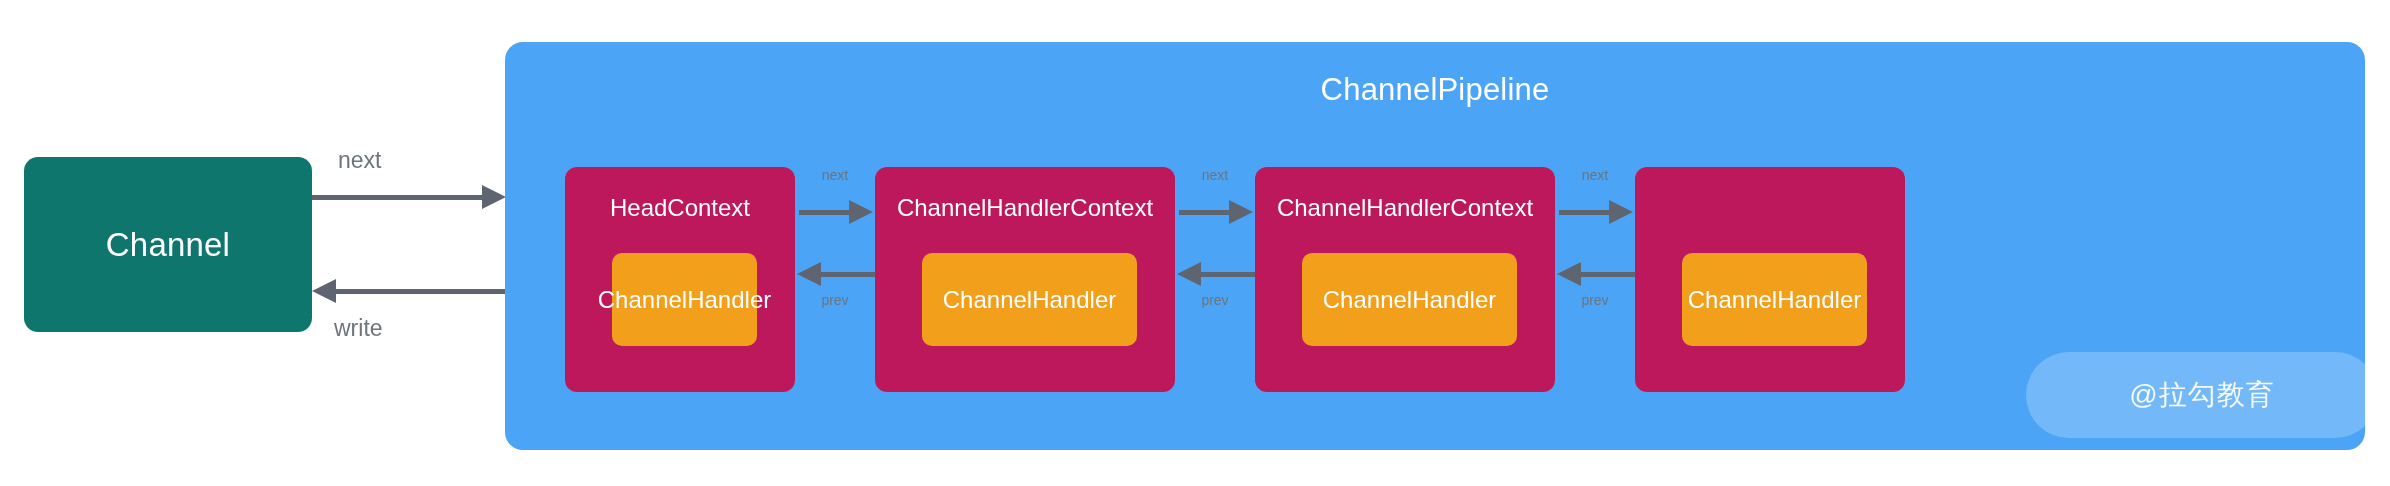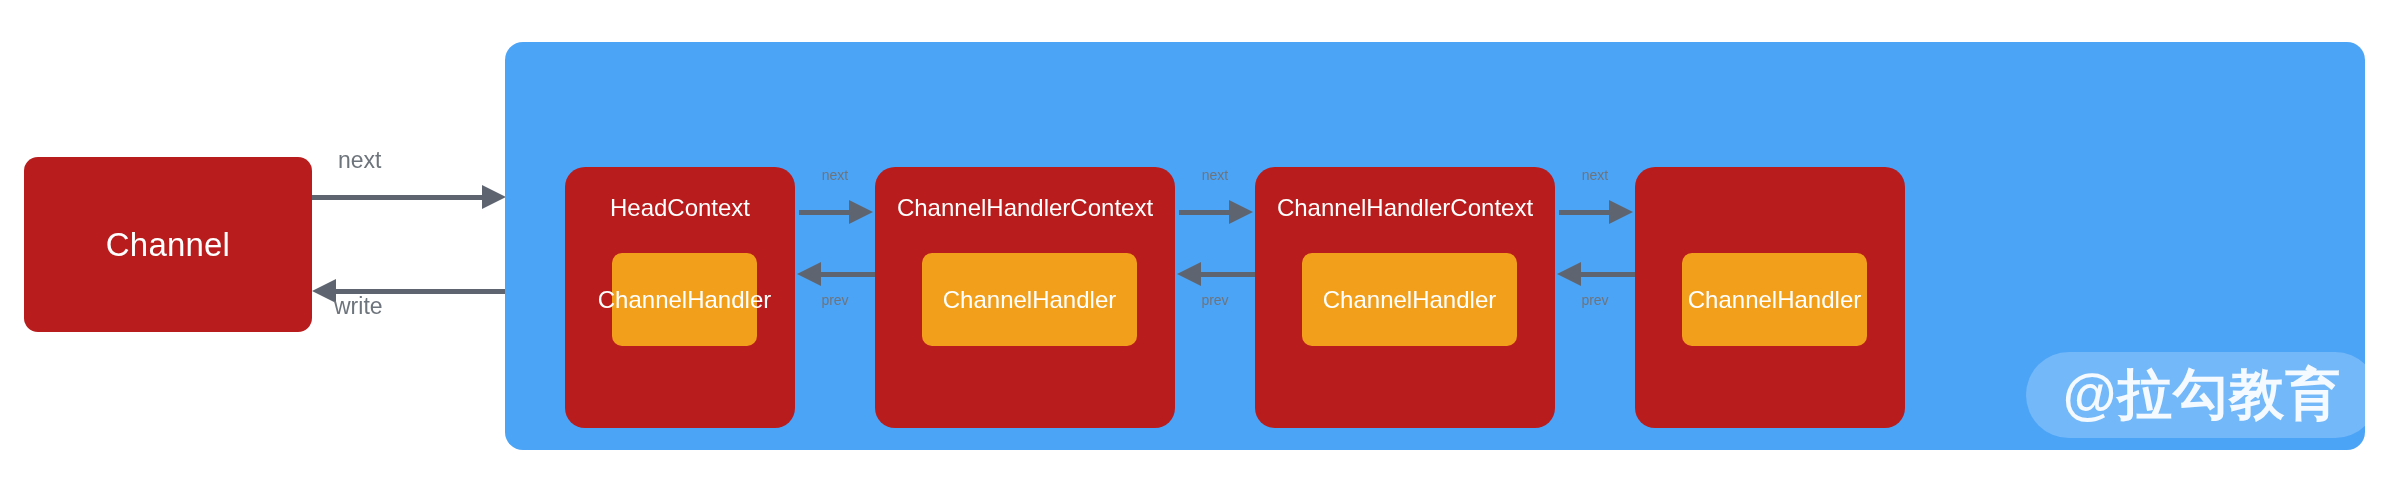--- a/index.html
+++ b/index.html
@@ -18,21 +18,21 @@
     overflow: hidden;
   }
 
   
   .channel-box {
     position: absolute;
     left: 24px;
     top: 157px;
     width: 288px;
     height: 175px;
-    background: #b91c1c;
+    background: #0f766e;
     border-radius: 14px;
     display: flex;
     align-items: center;
     justify-content: center;
   }
   .channel-label {
     color: #ffffff;
     font-size: 33px;
     font-weight: 400;
     letter-spacing: 0.2px;
@@ -91,23 +91,23 @@
     color: #ffffff;
     font-size: 31px;
     font-weight: 400;
     letter-spacing: 0.2px;
   }
 
   
   .ctx {
     position: absolute;
     top: 125px;
-    height: 261px;
-    background: #b91c1c;
-    border-radius: 20px;
+    height: 225px;
+    background: #be185d;
+    border-radius: 12px;
   }
   .ctx-title {
     position: absolute;
     top: 27px;
     left: 0;
     width: 100%;
     text-align: center;
     color: #ffffff;
     font-size: 24px;
     white-space: nowrap;
@@ -150,22 +150,22 @@
     width: 352px;
     height: 86px;
     background: rgba(255, 255, 255, 0.22);
     border-radius: 43px;
     display: flex;
     align-items: center;
     justify-content: center;
   }
   .watermark-text {
     color: rgba(255, 255, 255, 0.92);
-    font-size: 55px;
-    font-weight: 700;
+    font-size: 28px;
+    font-weight: 400;
     letter-spacing: 1px;
     white-space: nowrap;
   }
 </style>
 </head>
 <body>
 
 <div id="canvas">
 
   <div class="channel-box">
@@ -174,24 +174,25 @@
 
   <div class="conn" style="left:312px; top:195px; width:200px;">
     <div class="conn-line" style="left:0; width:172px;"></div>
     <div class="arrow-head arrow-right" style="left:170px;"></div>
     <div class="conn-label" style="left:26px; top:-48px;">next</div>
   </div>
 
   <div class="conn" style="left:312px; top:289px; width:200px;">
     <div class="conn-line" style="left:24px; width:172px;"></div>
     <div class="arrow-head arrow-left" style="left:0px;"></div>
-    <div class="conn-label" style="left:22px; top:4px;">write</div>
+    <div class="conn-label" style="left:22px; top:26px;">write</div>
   </div>
 
   <div class="pipeline">
+    <div class="pipeline-title">ChannelPipeline</div>
 
     <div class="ctx" style="left:60px; width:230px;">
       <div class="ctx-title">HeadContext</div>
       <div class="handler">
         <span class="handler-label">ChannelHandler</span>
       </div>
     </div>
 
     <div class="np-group" style="left:290px; top:0; width:80px; height:408px;">
       <div class="np-label" style="left:0; top:125px; width:80px;">next</div>

